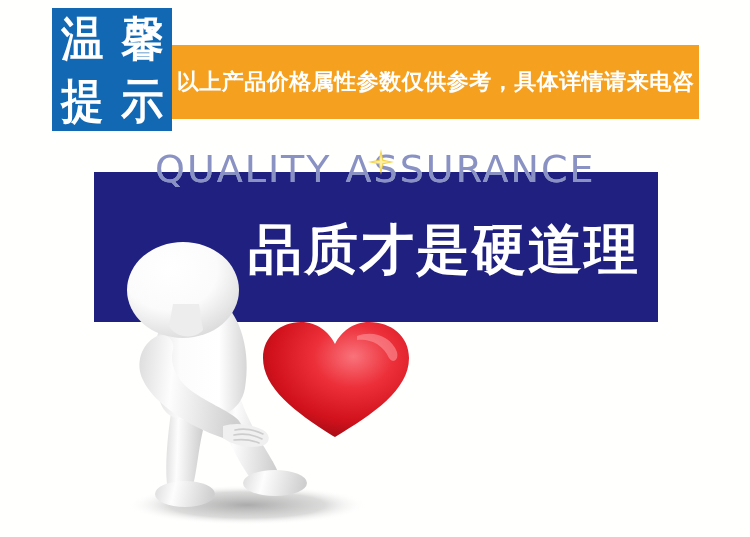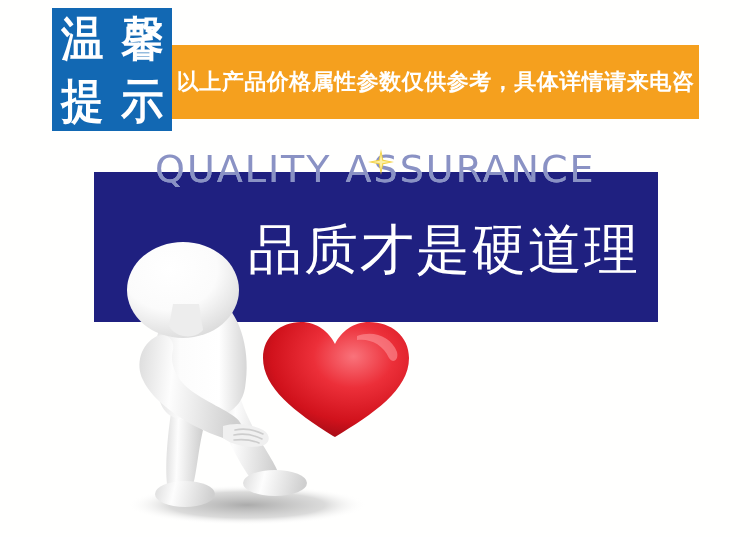--- a/index.html
+++ b/index.html
@@ -138,21 +138,21 @@
   .slogan-text {
     position: absolute;
     left: 248px;
     top: 212px;
     width: 410px;
     height: 76px;
     z-index: 5;
     color: #ffffff;
     font-family: "DejaVu Sans", "Liberation Sans", sans-serif;
     font-size: 54px;
-    font-weight: 400;
+    font-weight: 700;
     line-height: 76px;
     letter-spacing: 2px;
     white-space: nowrap;
   }
 
   
   .figure-art {
     position: absolute;
     left: 95px;
     top: 240px;

